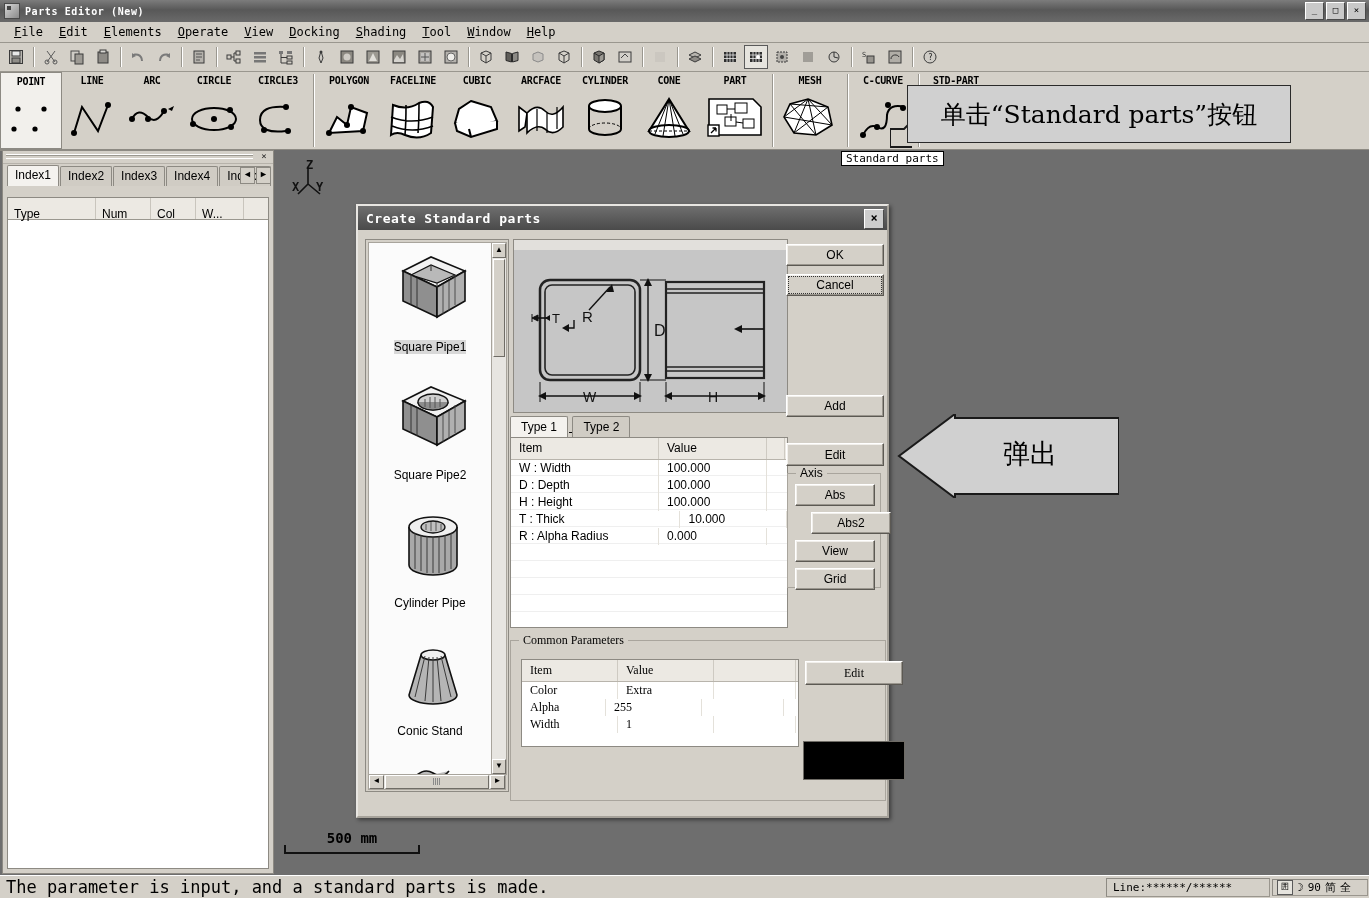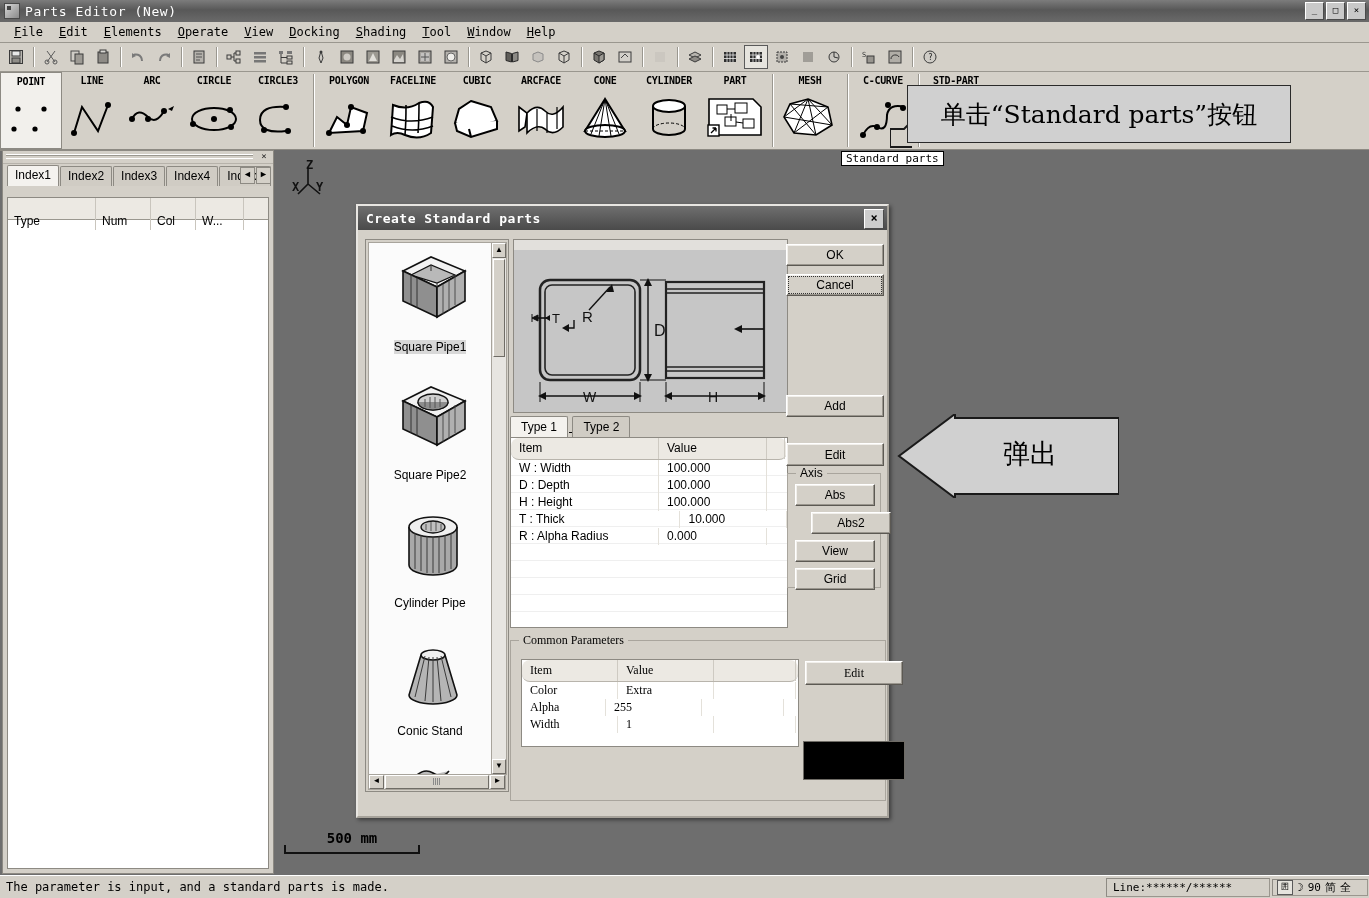--- a/index.html
+++ b/index.html
@@ -19,21 +19,21 @@
     display:flex;align-items:center;
   }
   .title-icon{
     width:14px;height:14px;margin:0 5px 0 4px;flex:none;
     background:linear-gradient(135deg,#d8d8d8,#8a8a8a);
     border:1px solid #4a4a4a;position:relative;
   }
   .title-icon:after{content:"";position:absolute;left:2px;top:2px;width:4px;height:4px;background:#444;}
   .title-text{
     color:#fff;font-family:"DejaVu Sans Mono", monospace;
-    font-size:13px;font-weight:normal;letter-spacing:.6px;
+    font-size:10px;font-weight:bold;letter-spacing:.6px;
   }
   .win-btns{position:absolute;right:3px;top:2px;display:flex;gap:2px;}
   .win-btn{
     width:17px;height:16px;background:#c9c9c9;border:1px solid #fff;
     border-right-color:#4a4a4a;border-bottom-color:#4a4a4a;
     font-size:9px;line-height:14px;text-align:center;color:#000;
     font-family:"DejaVu Sans Mono", monospace;
   }
 
   
@@ -117,21 +117,21 @@
   }
   .lp-list{
     position:absolute;left:4px;top:46px;right:4px;bottom:4px;
     background:#fff;border:1px solid #8d8a83;
   }
   .lp-head{
     display:flex;height:21px;background:#ece9e3;
     border-bottom:1px solid #9a978f;
   }
   .lp-hcell{
-    font-size:12px;padding:16px 6px;border-right:1px solid #c9c5bd;
+    font-size:12px;padding:9px 6px;border-right:1px solid #c9c5bd;
     color:#000;box-sizing:border-box;
   }
 
   
   .viewport{
     position:absolute;left:274px;top:150px;right:0;bottom:26px;
     background:#6e6e6e;overflow:hidden;
   }
   .axis{position:absolute;left:18px;top:10px;width:40px;height:40px;color:#000;}
   .axis span{position:absolute;font-family:"DejaVu Sans Mono", monospace;
@@ -219,21 +219,21 @@
     display:inline-block;padding:3px 10px;font-size:12px;background:#d0ccc4;
     border:1px solid #8d8a83;border-bottom:none;border-radius:2px 2px 0 0;
     margin-right:1px;color:#000;
   }
   .tabstrip .tb.act{background:#f4f2ee;}
 
   .param-table{
     position:absolute;left:152px;top:207px;width:276px;height:189px;
     background:#fff;border:1px solid #8d8a83;
   }
-  .pt-head{display:flex;height:21px;background:#ece9e3;border-bottom:1px solid #b8b4ac;border-radius:8px;}
+  .pt-head{display:flex;height:21px;background:#ece9e3;border-bottom:1px solid #b8b4ac;}
   .pt-head div{font-size:12px;padding:3px 8px;border-right:1px solid #cecac2;box-sizing:border-box;}
   .pt-row{display:flex;height:17px;}
   .pt-row div{font-size:12px;padding:1px 8px;box-sizing:border-box;
     border-right:1px solid #e4e1da;}
   .pt-grid{position:absolute;left:0;right:0;top:21px;bottom:0;
     background:repeating-linear-gradient(to bottom,transparent 0 16px,#efefef 16px 17px);}
 
   .groupbox{
     position:absolute;border:1px solid #a9a59d;
   }
@@ -268,21 +268,21 @@
   }
   .arrowbox{position:absolute;}
 
   
   .statusbar{
     position:absolute;left:0;bottom:0;width:1369px;height:22px;
     background:#d4d0c8;border-top:1px solid #fff;display:flex;align-items:center;
   }
   .sb-main{
     flex:1;margin:2px;padding:1px 4px;font-family:"DejaVu Sans Mono", monospace;
-    font-size:12px;color:#000;
+    font-size:17px;color:#000;
   }
   .sb-cell{
     margin:2px 1px;padding:1px 6px;border:1px solid #9a968e;
     border-top-color:#8d8a83;border-left-color:#8d8a83;
     font-family:"DejaVu Sans Mono", monospace;font-size:11px;color:#000;
     background:#d4d0c8;height:15px;line-height:15px;
   }
 </style>
 </head>
 <body>
@@ -625,38 +625,38 @@
         <div class="pal-lbl">ARCFACE</div>
         <div class="pal-ico">
           <svg width="56" height="42">
               <path d="M6 10 l8 6 l-2 14 l-6 4 z" fill="#fff" stroke="#000" stroke-width="1.6"></path>
               <path d="M14 16 q10 -10 18 -2 q8 8 18 -4 l0 20 q-10 10 -18 2 q-8 -6 -18 4 z" fill="#fff" stroke="#000" stroke-width="1.6"></path>
               <path d="M24 12 l0 22 M34 16 l0 20 M44 10 l0 22" stroke="#000" stroke-width="1.2" fill="none"></path>
             </svg>
         </div>
       </div>
       <div class="pal-cell">
+        <div class="pal-lbl">CYLINDER</div>
+        <div class="pal-ico">
+          <svg width="56" height="42">
+              <path d="M12 9 L12 32 M44 9 L44 32" stroke="#000" stroke-width="2"></path>
+              <ellipse cx="28" cy="9" rx="16" ry="6" fill="#fff" stroke="#000" stroke-width="2"></ellipse>
+              <path d="M12 32 a16 6 0 0 0 32 0" fill="none" stroke="#000" stroke-width="2"></path>
+              <path d="M12 32 a16 6 0 0 1 32 0" fill="none" stroke="#000" stroke-dasharray="3 2"></path>
+            </svg>
+        </div>
+      </div>
+      <div class="pal-cell">
         <div class="pal-lbl">CONE</div>
         <div class="pal-ico">
           <svg width="56" height="42">
               <path d="M28 2 L8 34 L48 34 Z" fill="#fff" stroke="#000" stroke-width="2"></path>
               <ellipse cx="28" cy="34" rx="20" ry="6" fill="#fff" stroke="#000" stroke-width="2"></ellipse>
               <path d="M28 2 L14 37 M28 2 L22 39 M28 2 L34 39 M28 2 L42 37" stroke="#000" stroke-width="1" fill="none"></path>
               <path d="M8 34 L48 34" stroke="#000" stroke-dasharray="3 2"></path>
-            </svg>
-        </div>
-      </div>
-      <div class="pal-cell">
-        <div class="pal-lbl">CYLINDER</div>
-        <div class="pal-ico">
-          <svg width="56" height="42">
-              <path d="M12 9 L12 32 M44 9 L44 32" stroke="#000" stroke-width="2"></path>
-              <ellipse cx="28" cy="9" rx="16" ry="6" fill="#fff" stroke="#000" stroke-width="2"></ellipse>
-              <path d="M12 32 a16 6 0 0 0 32 0" fill="none" stroke="#000" stroke-width="2"></path>
-              <path d="M12 32 a16 6 0 0 1 32 0" fill="none" stroke="#000" stroke-dasharray="3 2"></path>
             </svg>
         </div>
       </div>
       <div class="pal-cell">
         <div class="pal-lbl">PART</div>
         <div class="pal-ico">
           <svg width="60" height="42">
               <polygon points="4,2 48,2 56,10 56,38 4,38" fill="#fff" stroke="#000" stroke-width="1.6"></polygon>
               <rect x="12" y="8" width="10" height="9" fill="none" stroke="#000"></rect>
               <rect x="30" y="6" width="12" height="10" fill="none" stroke="#000"></rect>

